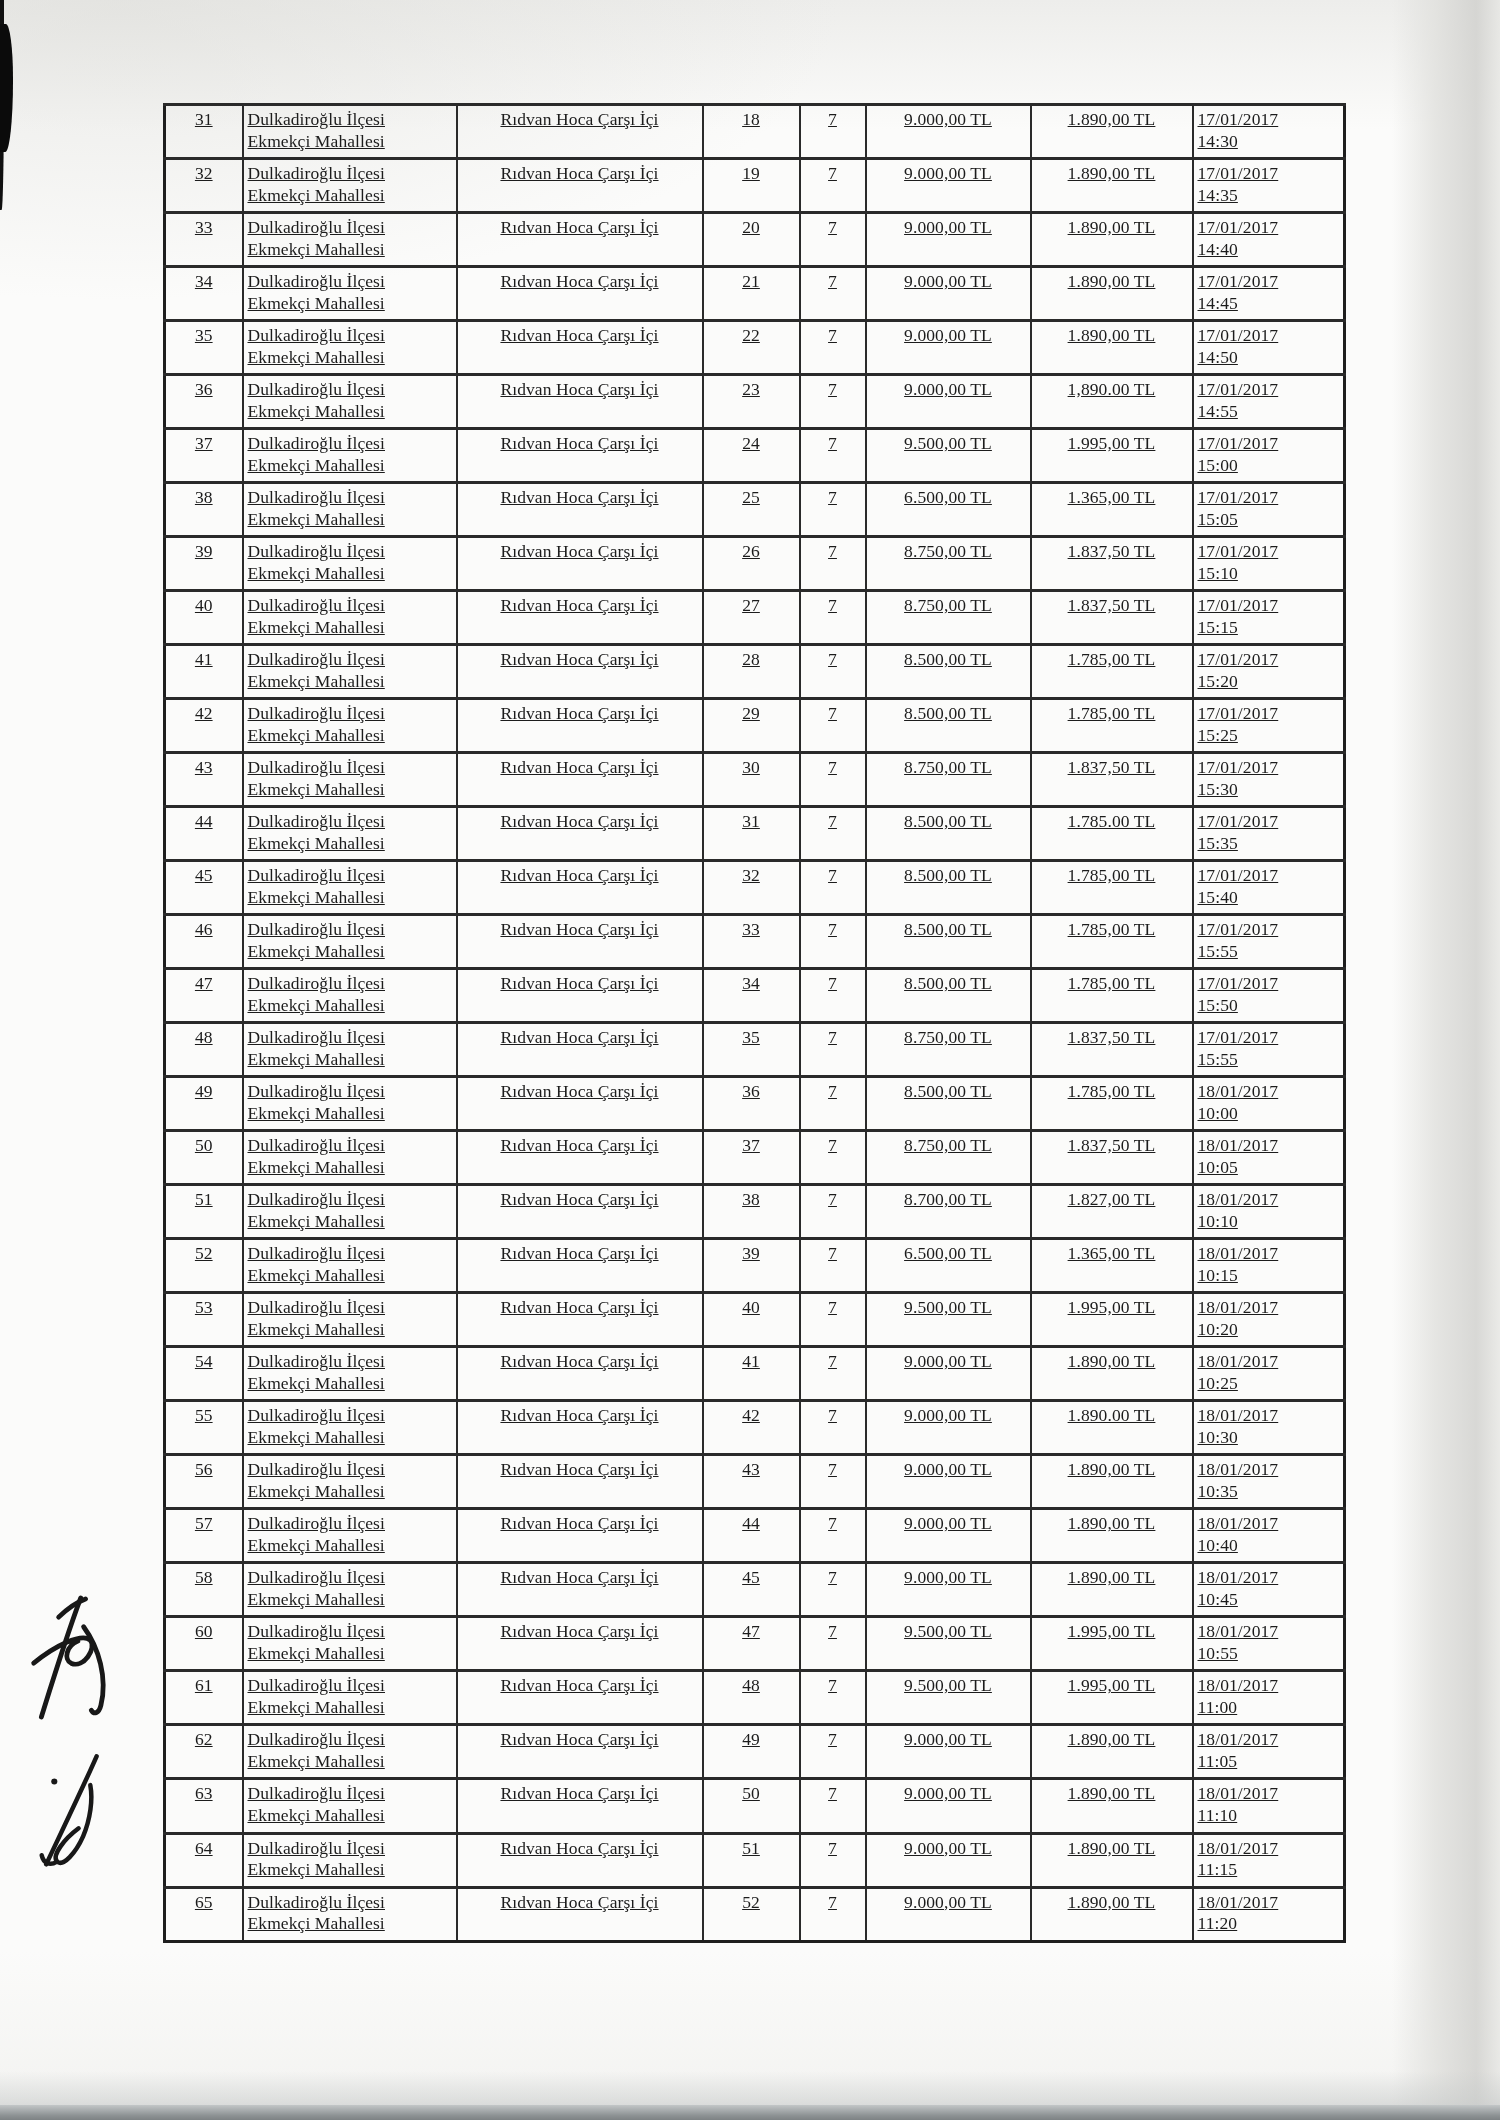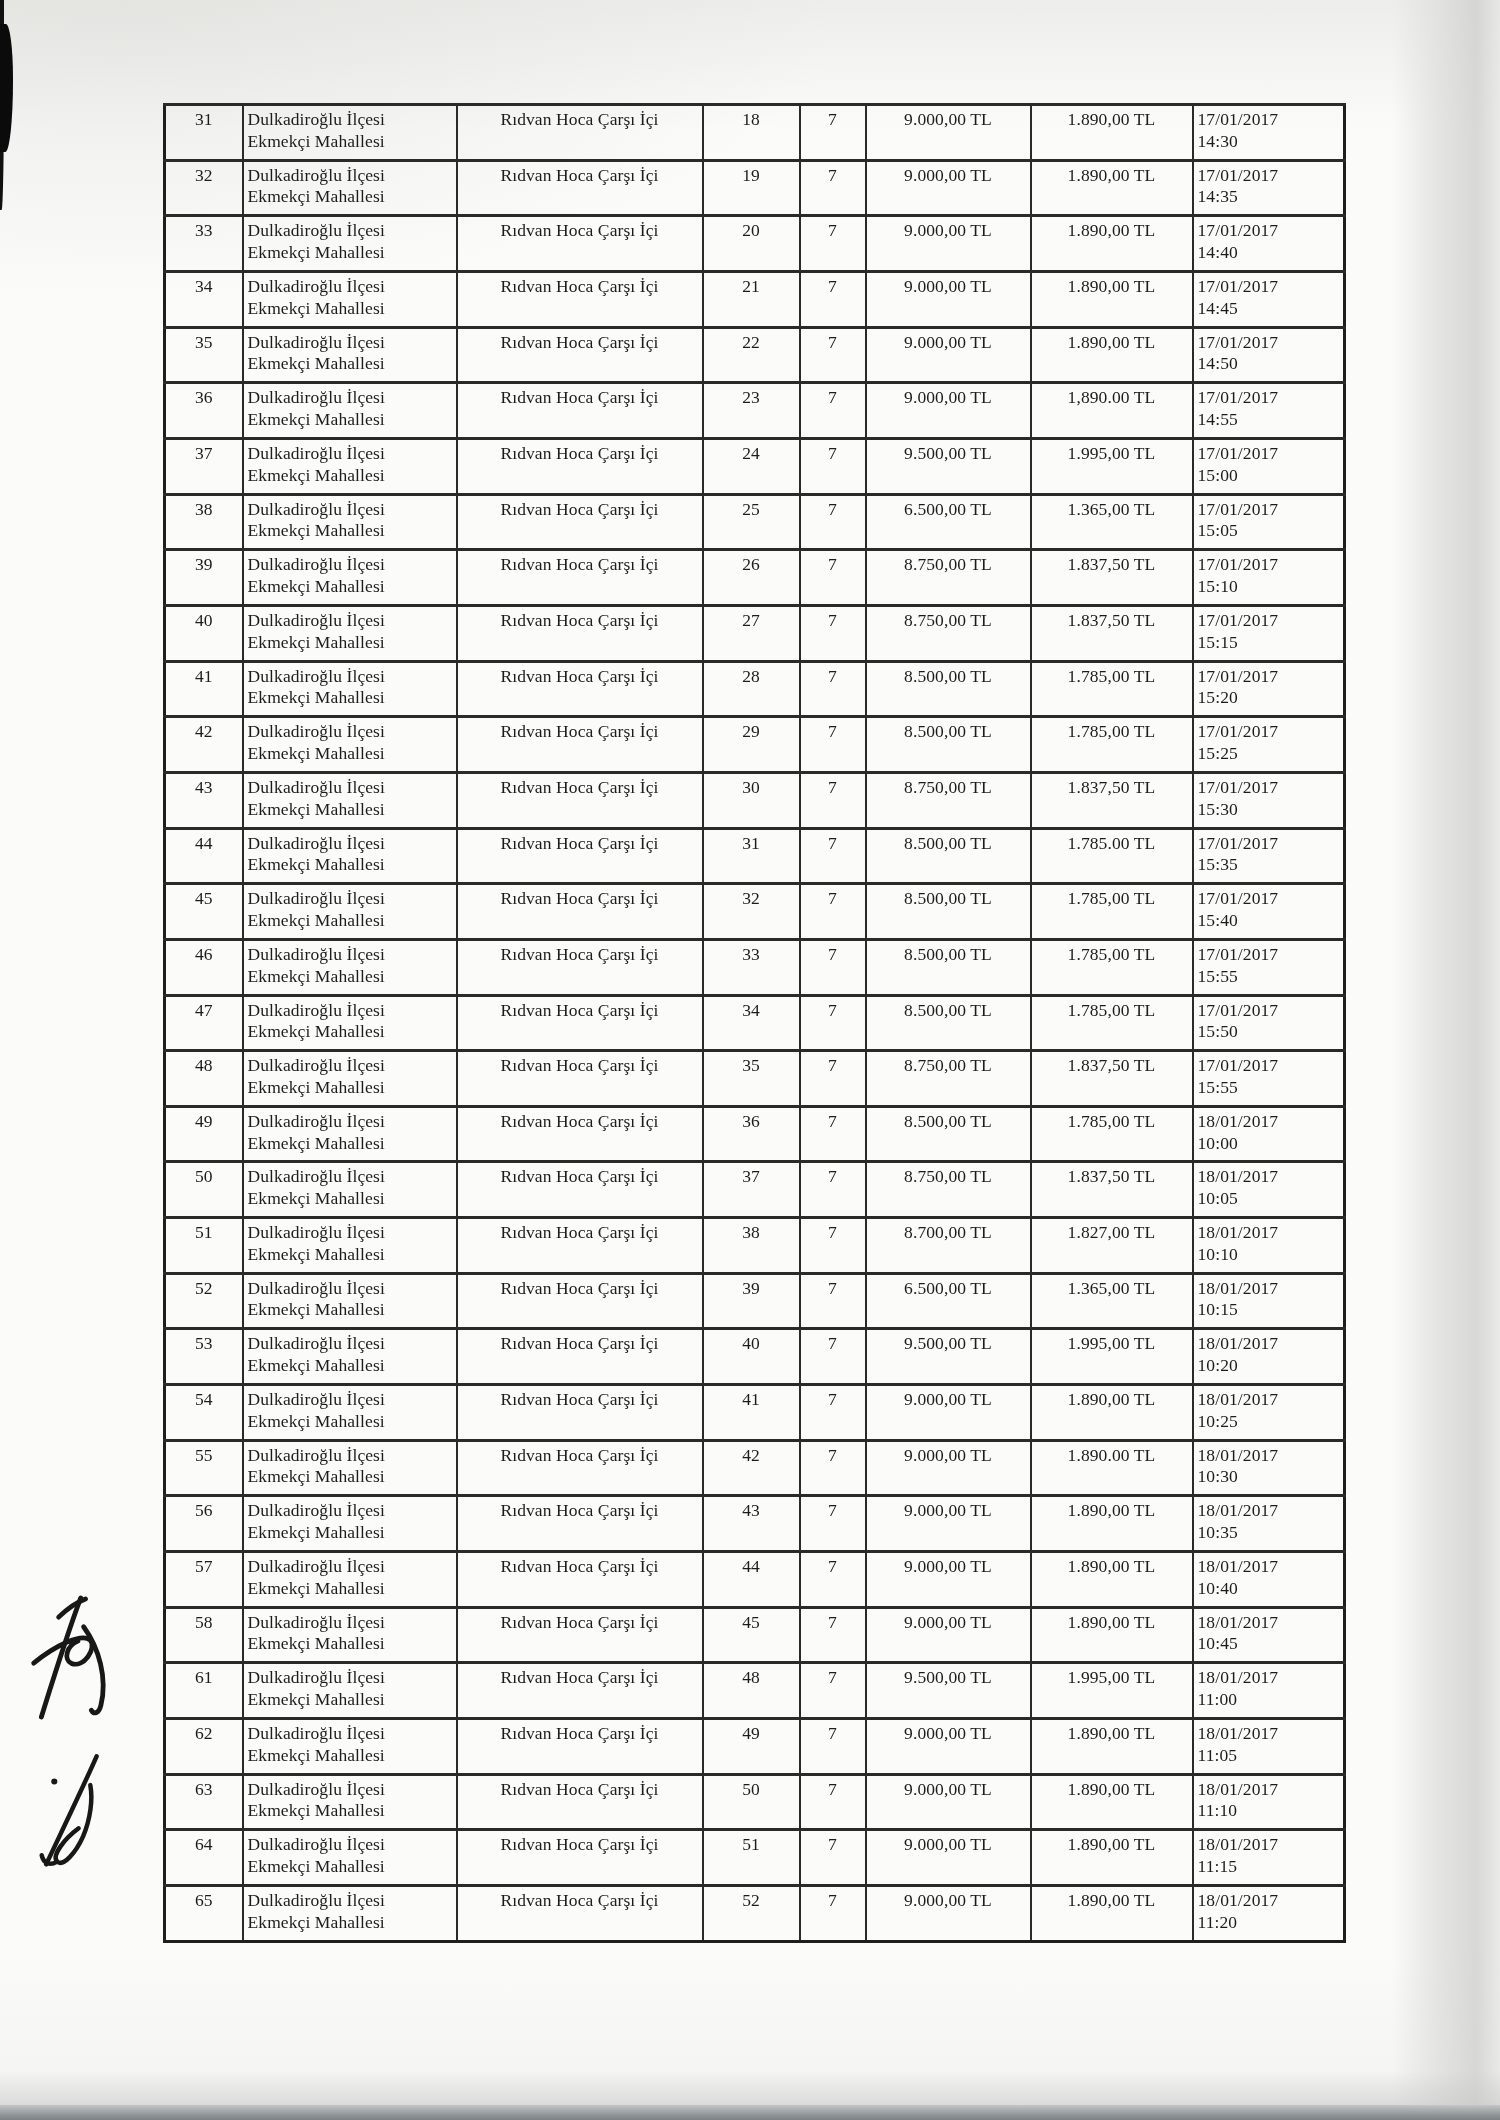--- a/index.html
+++ b/index.html
@@ -31,20 +31,21 @@
   }
   .edge-strip{
     position:absolute;left:0;top:0;width:4px;height:210px;background:#101010;
     border-radius:0 0 60% 0;
   }
   
   .doc-table{
     position:absolute;left:163px;top:103px;width:1180px;height:1840px;
     border-collapse:collapse;table-layout:fixed;
     border:3px solid #1e1e1e;
+    text-decoration:underline;
   }
   .doc-table td{
     border:2px solid #2a2a2a;border-top-width:3px;
     padding:3px 4px 0 4px;
     font-size:17.5px;line-height:1.24;
     vertical-align:top;overflow:hidden;
     letter-spacing:.1px;
   }
   .doc-table tr{height:52.5px;}
   .c-no{text-align:center;}
@@ -552,20 +553,36 @@
     <td class="c-qty">7</td>
     <td class="c-price">9.000,00 TL</td>
     <td class="c-deposit">1.890,00 TL</td>
     <td class="c-datetime">
       <div>18/01/2017</div>
       <div>10:45</div>
     </td>
   </tr>
 
 
+  <tr>
+    <td class="c-no">60</td>
+    <td class="c-district">
+      <div>Dulkadiroğlu İlçesi</div>
+      <div>Ekmekçi Mahallesi</div>
+    </td>
+    <td class="c-market">Rıdvan Hoca Çarşı İçi</td>
+    <td class="c-stand">47</td>
+    <td class="c-qty">7</td>
+    <td class="c-price">9.500,00 TL</td>
+    <td class="c-deposit">1.995,00 TL</td>
+    <td class="c-datetime">
+      <div>18/01/2017</div>
+      <div>10:55</div>
+    </td>
+  </tr>
 
   <tr>
     <td class="c-no">61</td>
     <td class="c-district">
       <div>Dulkadiroğlu İlçesi</div>
       <div>Ekmekçi Mahallesi</div>
     </td>
     <td class="c-market">Rıdvan Hoca Çarşı İçi</td>
     <td class="c-stand">48</td>
     <td class="c-qty">7</td>

